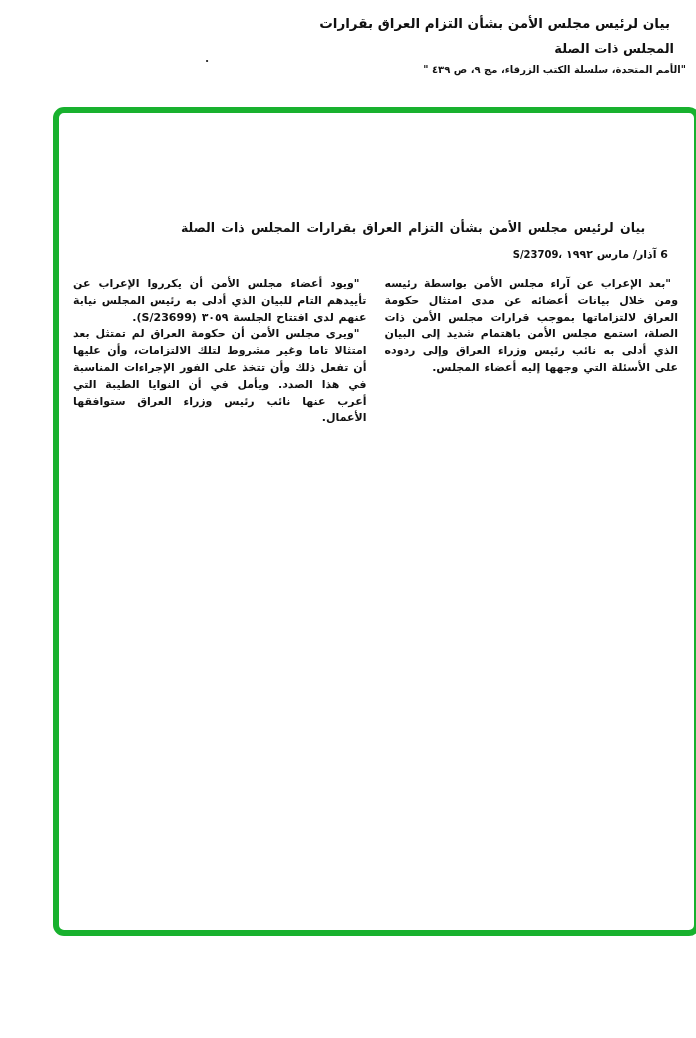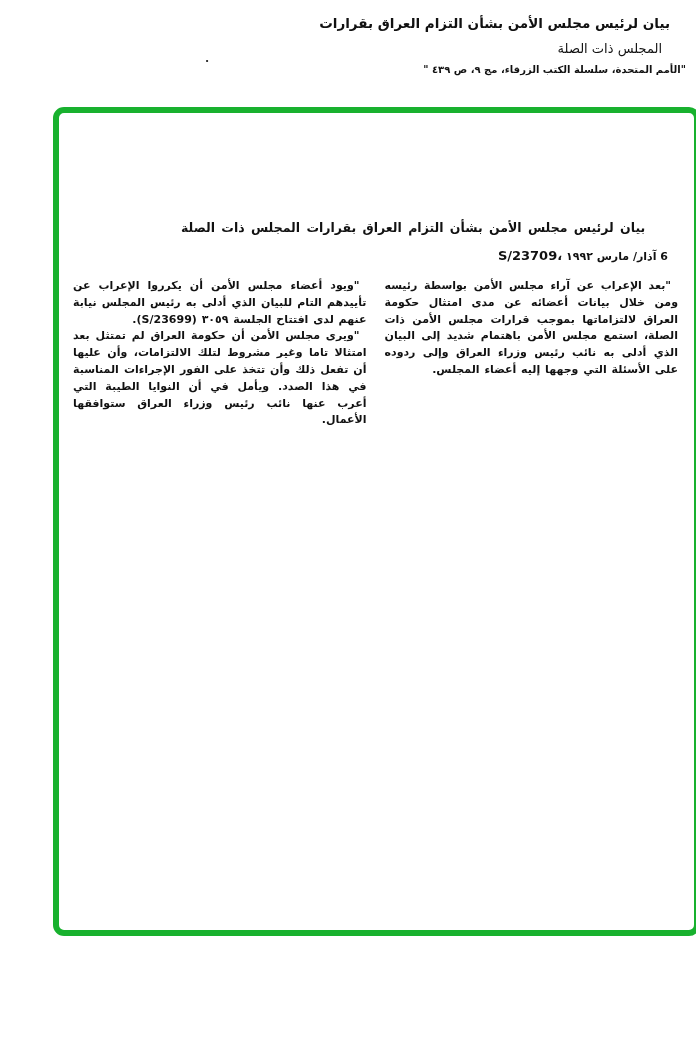--- a/index.html
+++ b/index.html
@@ -28,23 +28,23 @@
     direction: rtl;
   }
   .top-header .h-line1 {
     font-size: 13.5px;
     font-weight: bold;
     line-height: 1.45;
     padding-right: 26px; 
   }
   .top-header .h-line2 {
     font-size: 13px;
-    font-weight: normal;
+    font-weight: bold;
     margin-top: 7px;
-    padding-right: 34px;
+    padding-right: 22px;
   }
   .top-header .h-source {
     font-size: 10px;
     font-weight: bold;
     margin-top: 8px;
     letter-spacing: 0.2px;
     padding-right: 10px;
   }
   .stray-period {
     position: absolute;
@@ -95,21 +95,21 @@
   .doc-dateline {
     direction: rtl;
     text-align: right;
     padding-right: 10px;
     font-size: 11px;
     font-weight: bold;
   }
   .doc-dateline .sym {
     direction: ltr;
     unicode-bidi: embed;
-    font-size: 13px;
+    font-size: 10px;
   }
   
   .text-columns {
     display: flex;
     gap: 18px;
     margin-top: 15px;
     direction: rtl;          
   }
   .col {
     flex: 1 1 0;

